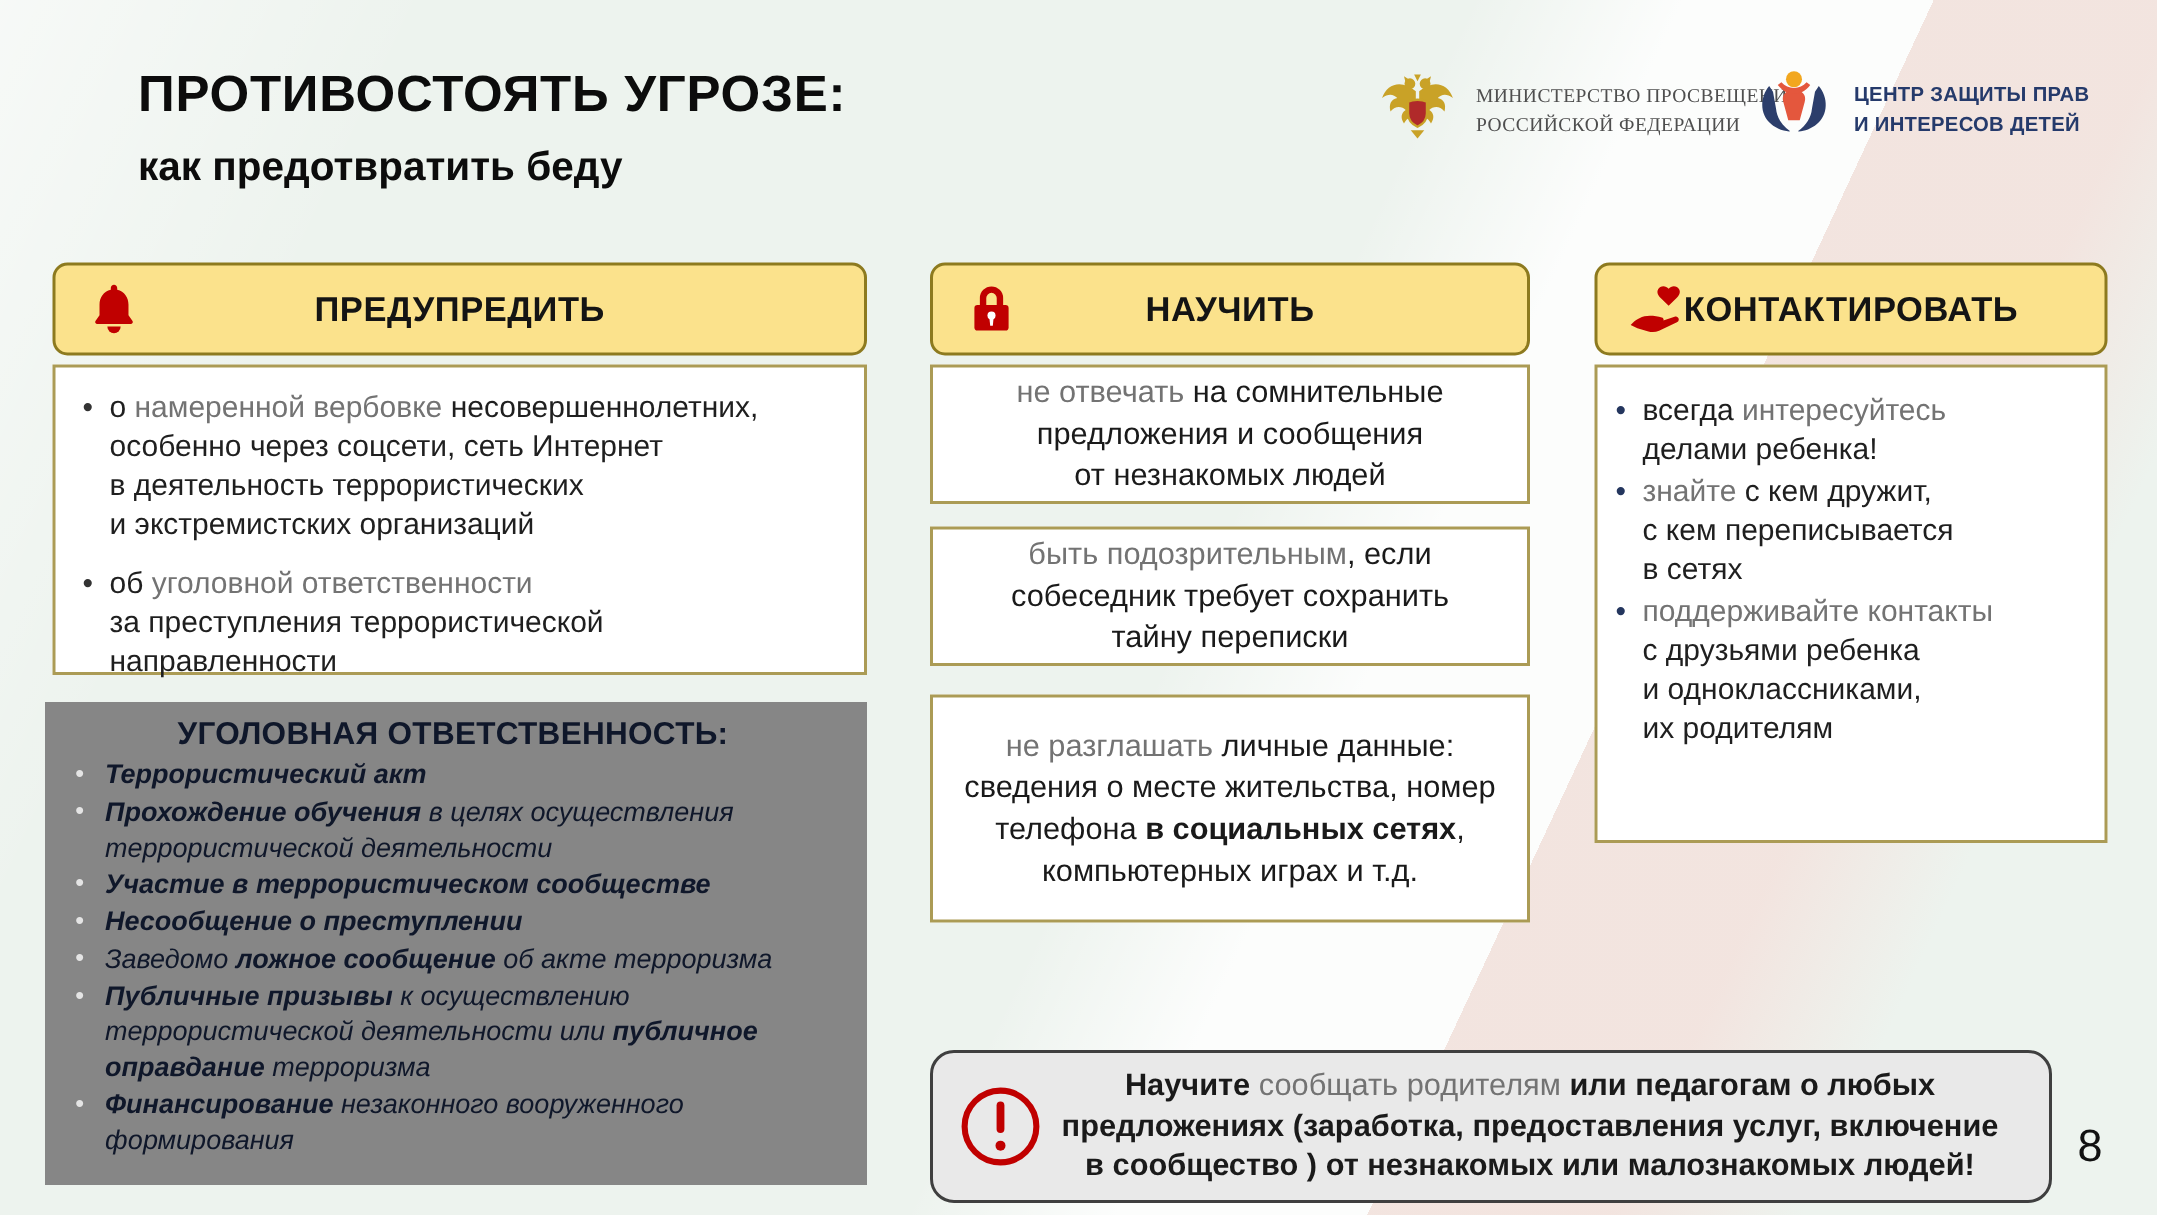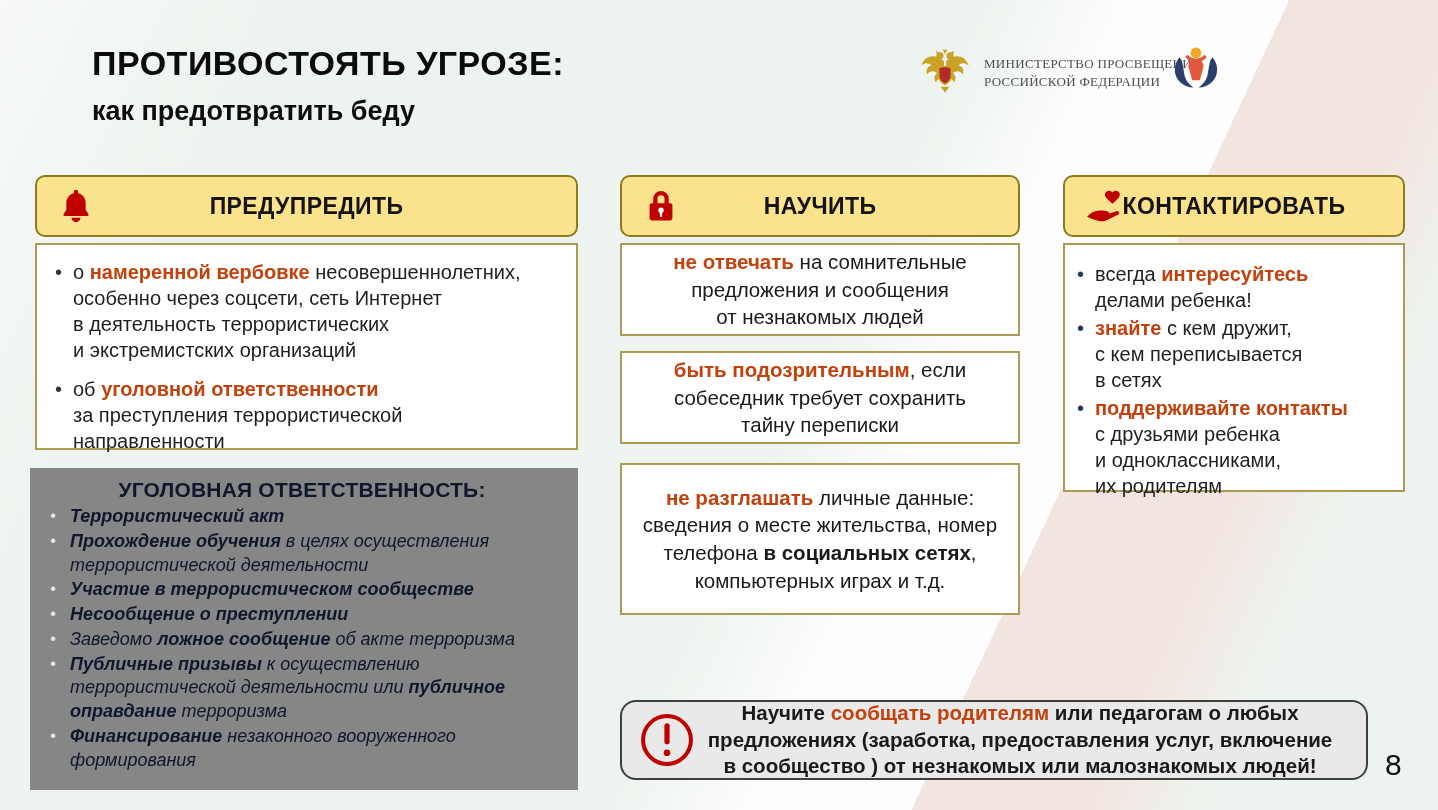--- a/index.html
+++ b/index.html
@@ -43,32 +43,32 @@
   .gray-box ul.blist li{font-size:18px;line-height:1.32;padding-left:30px;margin-bottom:1px;font-style:italic;}
   .gray-box ul.blist li::before{color:#e4e4e4;left:10px;font-size:17px;}
   
   .tbox{display:flex;align-items:center;justify-content:center;text-align:center;}
   .tbox .rich{font-size:20.5px;line-height:1.35;}
   .tb1{left:620px;top:243px;width:400px;height:93px;}
   .tb2{left:620px;top:351px;width:400px;height:93px;}
   .tb3{left:620px;top:463px;width:400px;height:152px;}
   .tb4{left:620px;top:604px;width:400px;height:70px;}
   
-  .contact-box{left:1063px;top:243px;width:342px;height:249px;padding:16px 21px 8px 4px;}
+  .contact-box{left:1063px;top:243px;width:342px;height:319px;padding:16px 21px 8px 4px;}
   .contact-box li{margin-bottom:2px;color:#1f1f1f;}
   .contact-box li::before{color:#24365e;}
   
-  .warning-box{left:620px;top:700px;width:748px;height:80px;background:#e9e9e9;
+  .warning-box{left:620px;top:700px;width:748px;height:102px;background:#e9e9e9;
     border:2.5px solid #3f3f3f;border-radius:16px;box-sizing:border-box;
     display:flex;align-items:center;justify-content:center;}
   .warn-icon{position:absolute;left:16px;top:50%;transform:translateY(-50%);width:58px;height:58px;}
   .warning-text{font-size:20.5px;font-weight:700;line-height:1.3;text-align:center;padding-left:58px;padding-right:6px;}
   .seg-n{font-weight:inherit;}
   .seg-b{font-weight:700;}
-  .seg-rb{font-weight:700;color:#c2410c;}
+  .seg-rb{font-weight:400;color:#737373;}
   .page-number{left:1385px;top:748px;font-size:30px;color:#111;}
 </style>
 </head>
 <body>
 
 <div class="slide">
 
   <div class="abs page-title">ПРОТИВОСТОЯТЬ УГРОЗЕ:</div>
   <div class="abs page-subtitle">как предотвратить беду</div>
 
@@ -92,20 +92,24 @@
 
   <div class="abs logo-group center-logo">
     <span>
       <svg width="56" height="52" viewBox="0 0 44 40">
         <path fill="#2c3e6b" d="M9 10c-5 6-5 15 1 20 3 2.6 7 4 10 3.8-4.5-3.2-7-7.3-7.4-11.8L11 13z"></path>
         <path fill="#2c3e6b" d="M35 10c5 6 5 15-1 20-3 2.6-7 4-10 3.8 4.5-3.2 7-7.3 7.4-11.8L33 13z"></path>
         <circle cx="22" cy="6.5" r="4.2" fill="#f2a71f"></circle>
         <path fill="#e4573d" d="M22 12c4 0 6.8 2.6 5.6 6.4L25 28h-6l-2.6-9.6C15.2 14.6 18 12 22 12z"></path>
         <path fill="#e4573d" d="M13.5 9.5c2.5 3.2 5.2 4.6 8.5 4.6v-3c-2.6 0-4.8-1-6.6-3zM30.5 9.5c-2.5 3.2-5.2 4.6-8.5 4.6v-3c2.6 0 4.8-1 6.6-3z"></path>
       </svg>
+    </span>
+    <span class="center-text">
+      <span>ЦЕНТР ЗАЩИТЫ ПРАВ</span><br>
+      <span>И ИНТЕРЕСОВ ДЕТЕЙ</span>
     </span>
   </div>
 
   <div class="abs col-header hdr1">
     <span class="hdr-icon">
       <svg width="38" height="38" viewBox="0 0 24 24">
         <path fill="#c00000" d="M12 1.8c.75 0 1.35.6 1.35 1.35v.75C16.4 4.6 18.1 7.2 18.1 10.2v4.4l1.7 2.5c.35.5 0 1.2-.6 1.2H4.8c-.6 0-.95-.7-.6-1.2l1.7-2.5v-4.4c0-3 1.7-5.6 4.75-6.3v-.75c0-.75.6-1.35 1.35-1.35z"></path>
         <path fill="#c00000" d="M9.2 19.4a2.8 2.8 0 0 0 5.6 0z"></path>
       </svg>
     </span>

